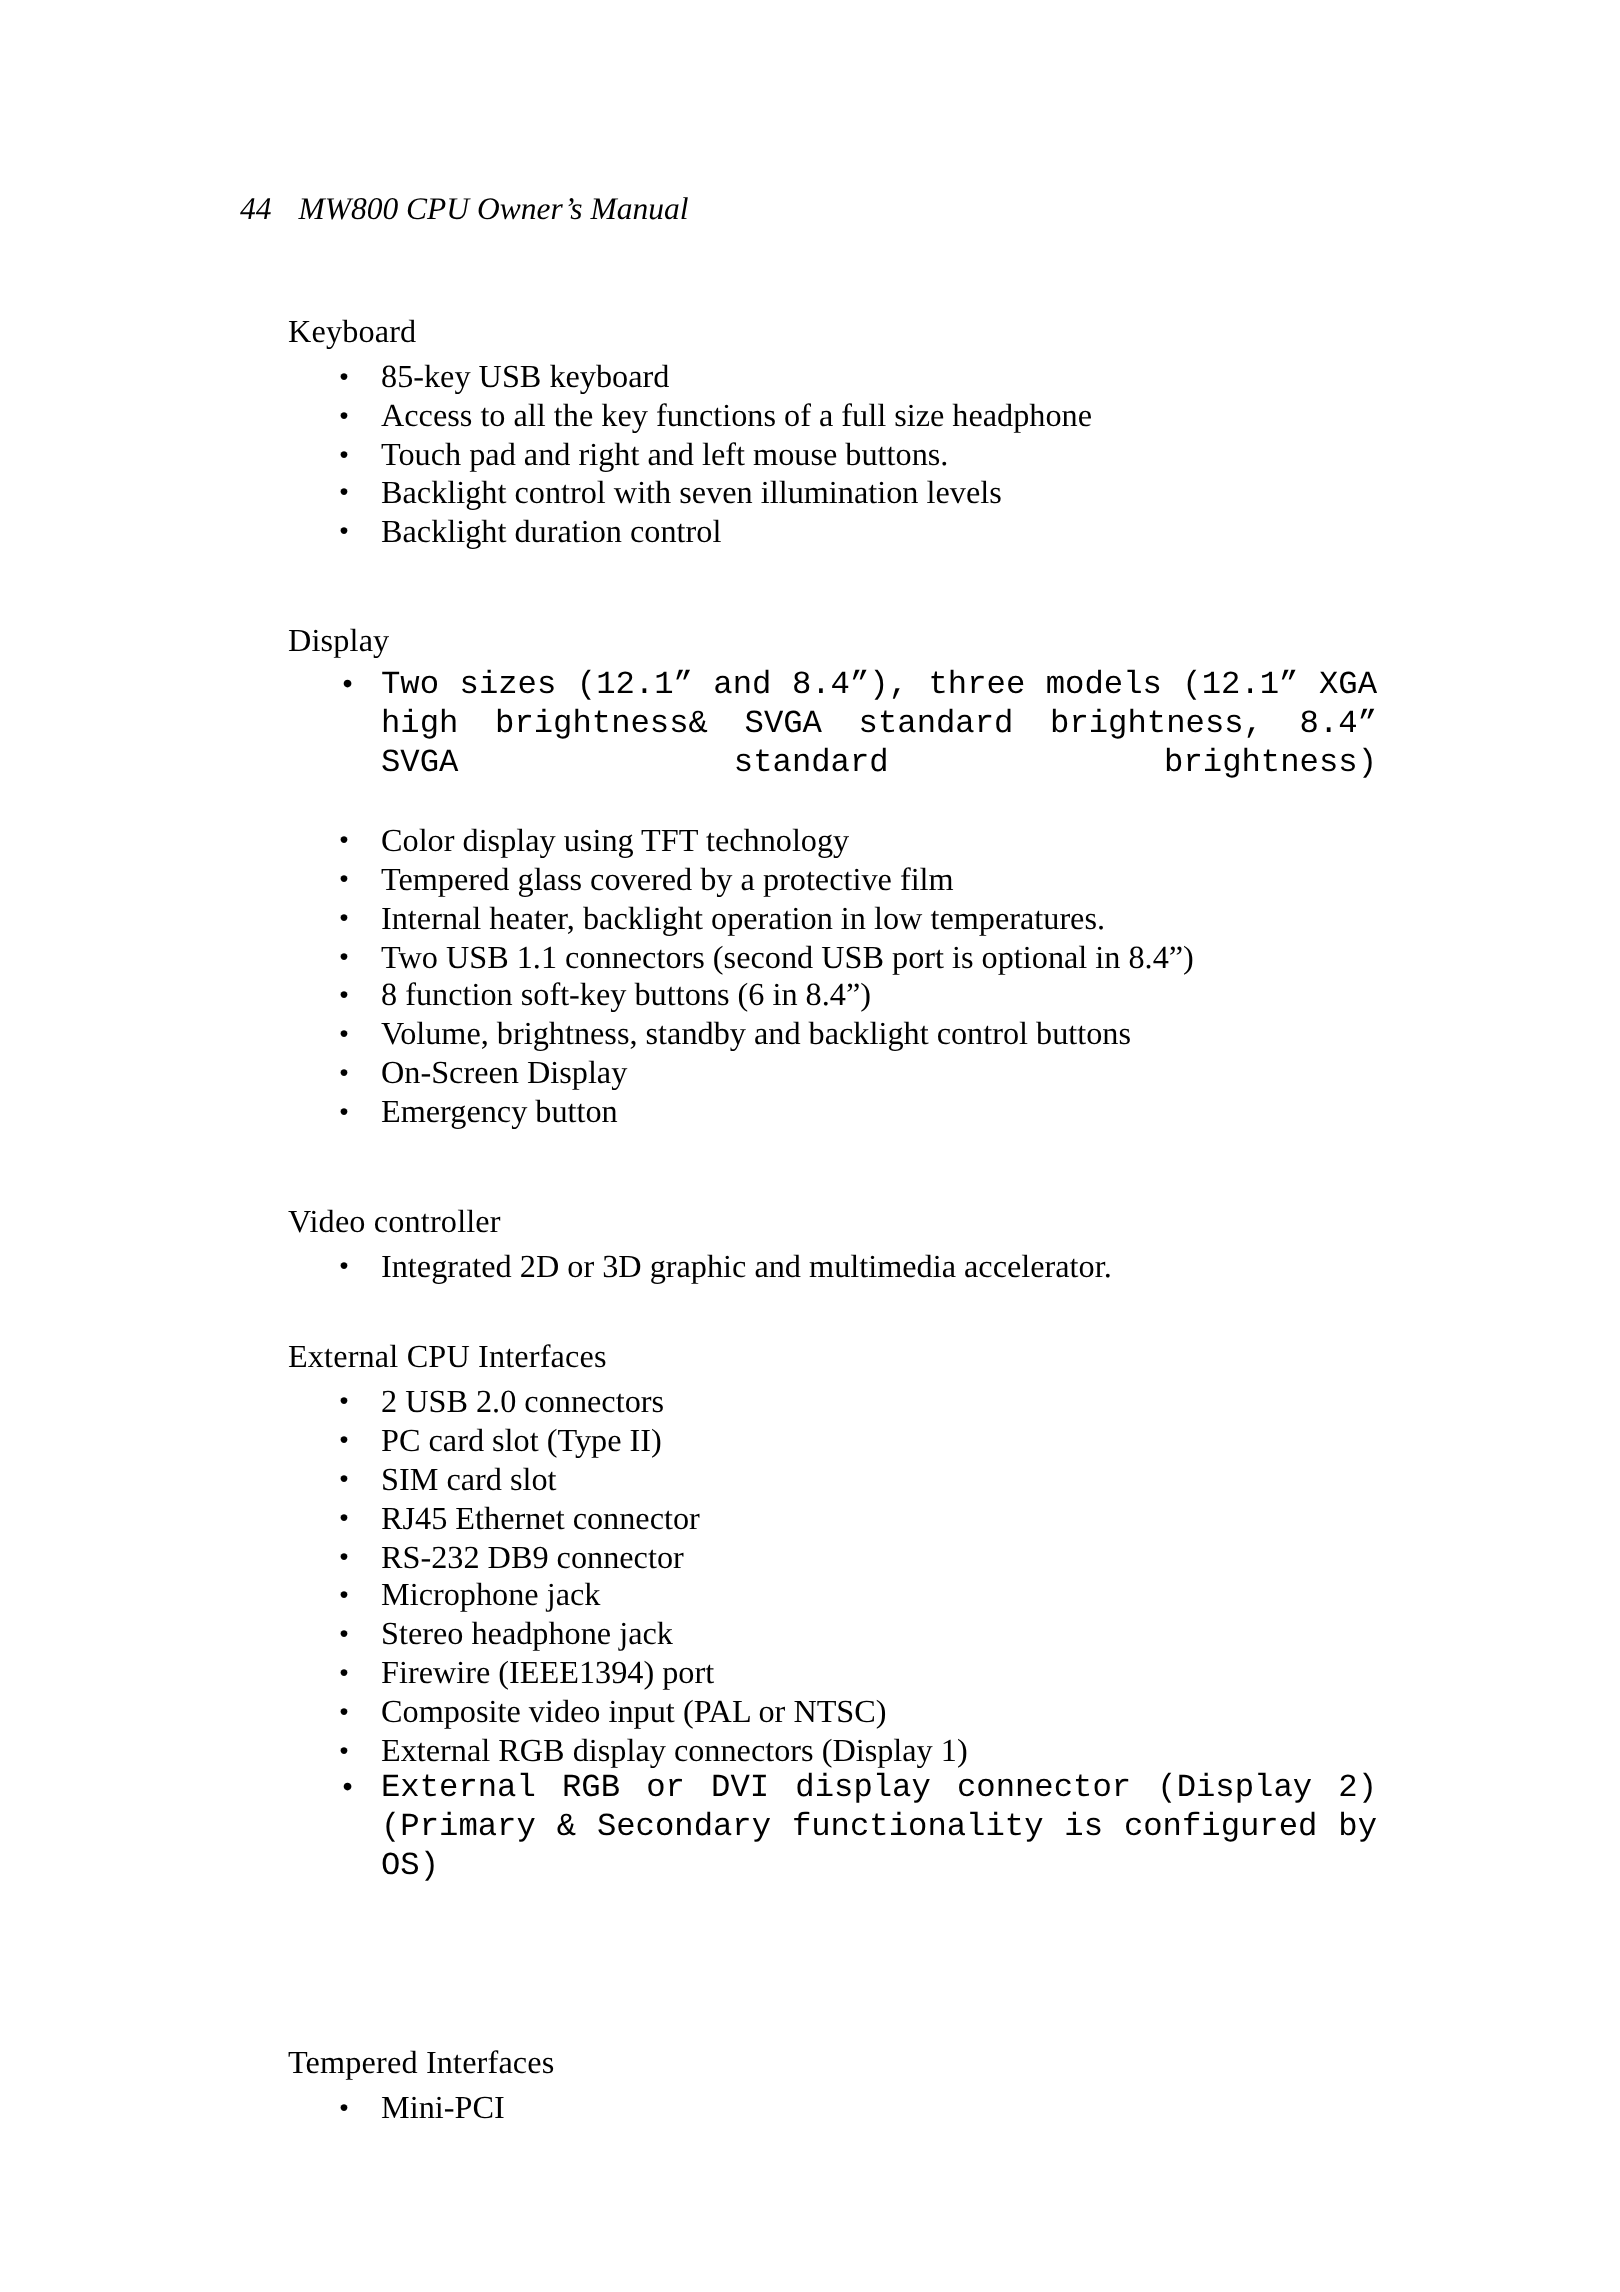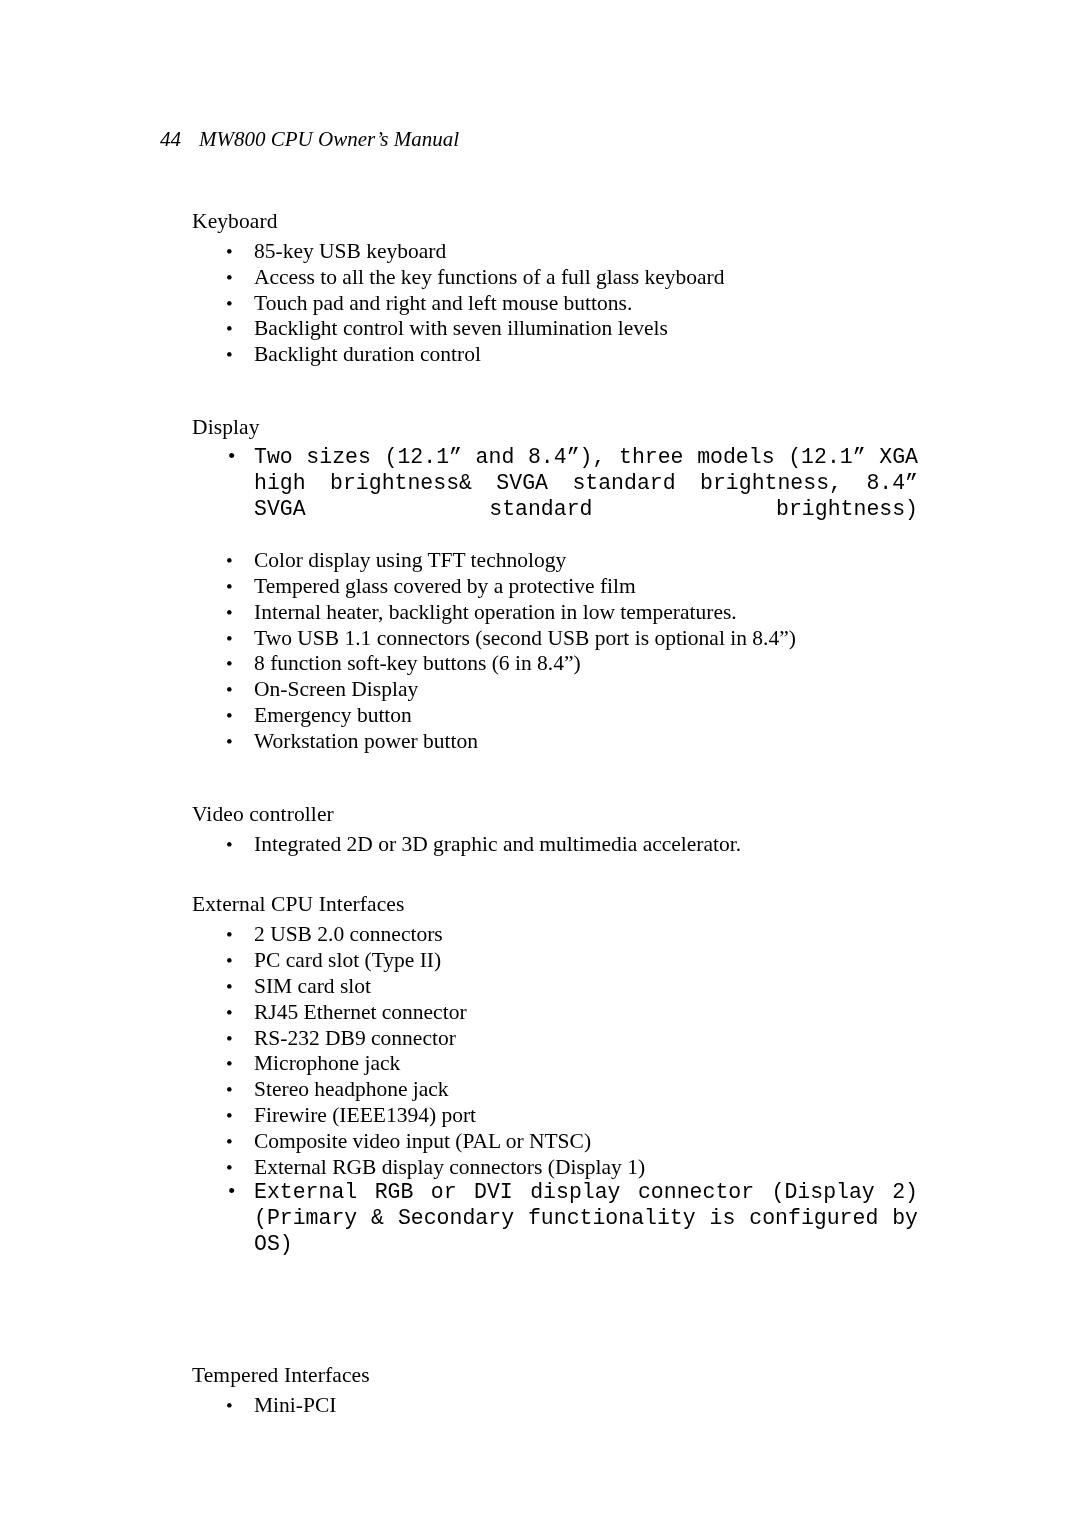--- a/index.html
+++ b/index.html
@@ -109,41 +109,41 @@
   <div class="running-header">
     <span class="page-num">44</span><span>MW800 CPU Owner’s Manual</span>
   </div>
 
   <div class="content">
 
     <div class="section">
       <div class="section-heading">Keyboard</div>
       <ul class="bullets">
         <li>85-key USB keyboard</li>
-        <li>Access to all the key functions of a full glass keyboard</li>
+        <li>Access to all the key functions of a full size headphone</li>
         <li>Touch pad and right and left mouse buttons.</li>
         <li>Backlight control with seven illumination levels</li>
         <li>Backlight duration control</li>
       </ul>
     </div>
 
     <div class="gap-lg"></div>
 
     <div class="section">
       <div class="section-heading">Display</div>
       <ul class="bullets">
         <li class="justified">Two sizes (12.1” and 8.4”), three models (12.1” XGA high brightness&amp; SVGA standard brightness, 8.4” SVGA standard brightness)</li>
         <li>Color display using TFT technology</li>
         <li>Tempered glass covered by a protective film</li>
         <li>Internal heater, backlight operation in low temperatures.</li>
         <li>Two USB 1.1 connectors (second USB port is optional in 8.4”)</li>
         <li>8 function soft-key buttons (6 in 8.4”)</li>
+        <li>Volume, brightness, standby and backlight control buttons</li>
         <li>On-Screen Display</li>
         <li>Emergency button</li>
-        <li>Workstation power button</li>
       </ul>
     </div>
 
     <div class="gap-lg"></div>
 
     <div class="section">
       <div class="section-heading">Video controller</div>
       <ul class="bullets">
         <li>Integrated 2D or 3D graphic and multimedia accelerator.</li>
       </ul>

